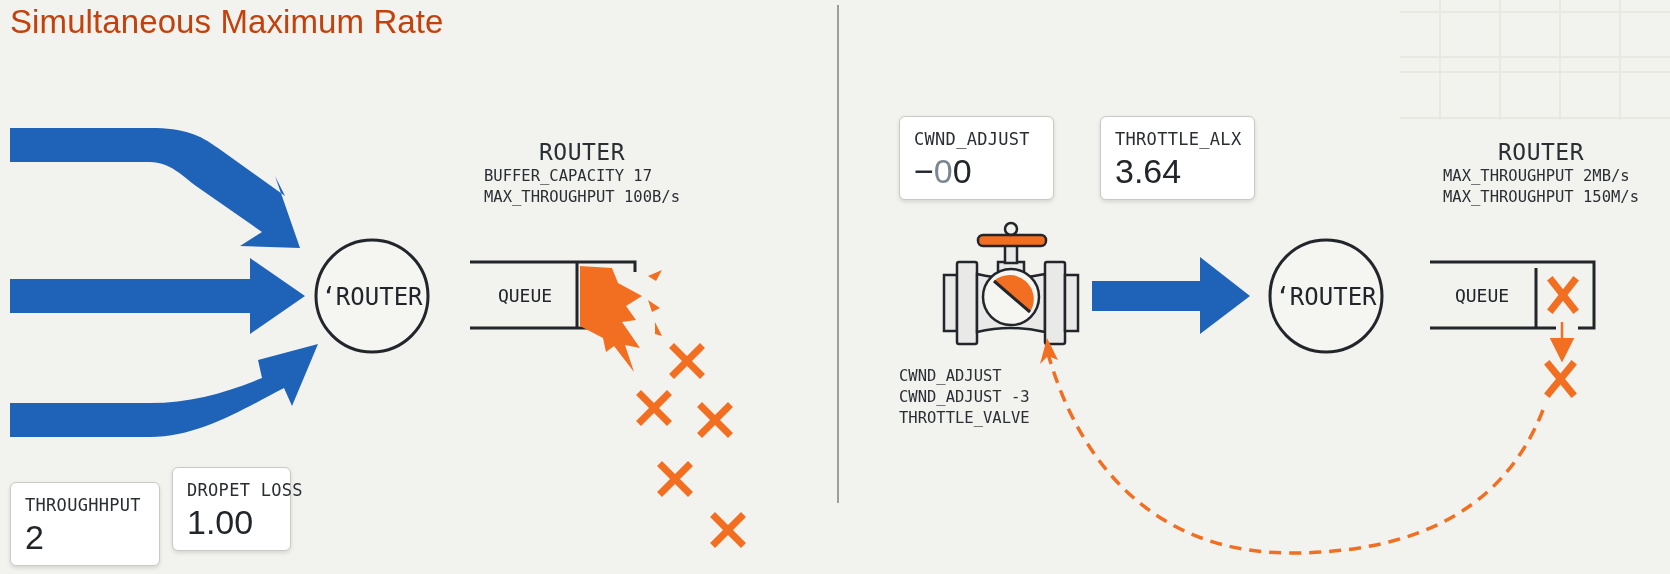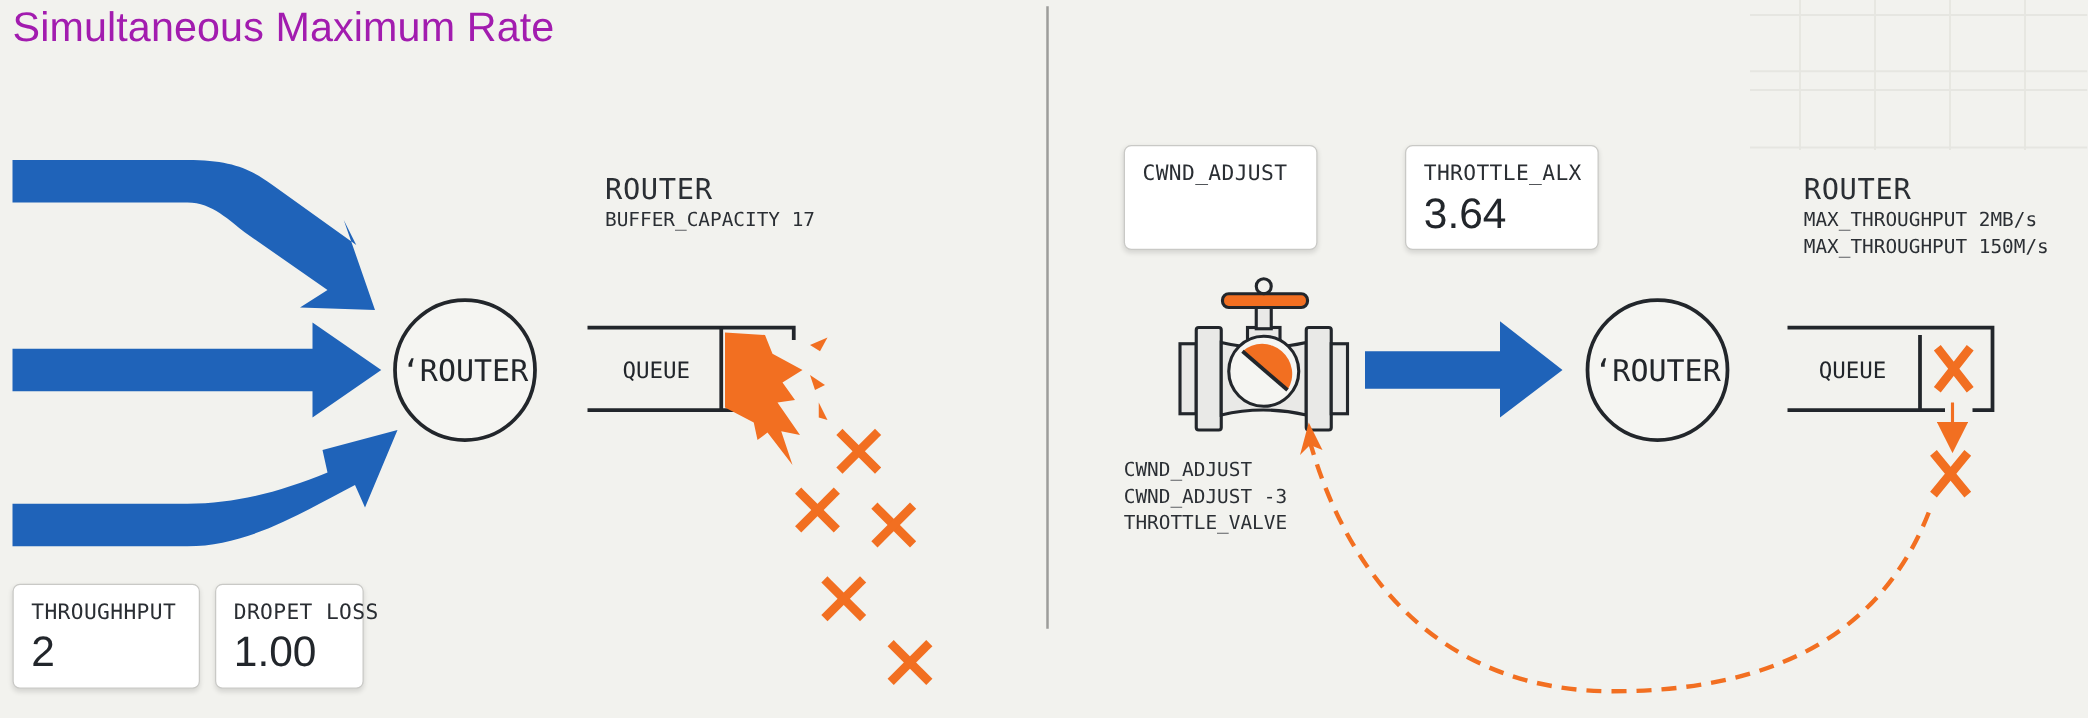--- a/index.html
+++ b/index.html
@@ -7,26 +7,26 @@
       width: 1670px; height: 574px; overflow: hidden;
       background: #f2f2ee;
       font-family: "Liberation Sans", sans-serif;
       color: #22262b;
       position: relative;
     }
     .stage { position: absolute; left: 0; top: 0; width: 1670px; height: 574px; }
     .panel-title {
       position: absolute; top: 3px; margin: 0;
       font-family: "Liberation Sans", sans-serif;
-      font-weight: 400; font-size: 33px; color: #a21caf; letter-spacing: 0.1px;
+      font-weight: 400; font-size: 33px; color: #c2410c; letter-spacing: 0.1px;
     }
     .divider { position: absolute; left: 837px; top: 5px; width: 2px; height: 498px; background: #9d9d9a; }
     .mono { font-family: "DejaVu Sans Mono", "Liberation Mono", monospace; }
     .router-spec { position: absolute; color: #2b2f34; }
-    .router-spec .spec-title { font-size: 23px; line-height: 28px; letter-spacing: 0.5px; }
+    .router-spec .spec-title { font-size: 23px; line-height: 28px; letter-spacing: 0.5px; text-align: center; }
     .router-spec .spec-line { font-size: 15.5px; line-height: 21px; white-space: pre; }
     .metric-card {
       position: absolute; background: #ffffff;
       border: 1.5px solid #c9c9c6; border-radius: 6px;
       box-shadow: 0 2px 4px rgba(0,0,0,0.12);
       box-sizing: border-box; padding: 12px 14px 0 14px;
     }
     .metric-card .metric-label { font-size: 17px; letter-spacing: 0.3px; color: #2a2e33; display: block; white-space: nowrap; }
     .metric-card .metric-value { font-family: "Liberation Sans", sans-serif; font-size: 34px; color: #22262b; display: block; margin-top: 4px; line-height: 36px; }
     .metric-card .metric-value .dim { color: #7c8691; }
@@ -153,41 +153,43 @@
     </g>
     <line x1="1562" y1="322" x2="1562" y2="350" stroke="#f26f21" stroke-width="2.5" marker-end="url(#orangeHead)"></line>
 
     <path d="M1543,410 C1500,520 1400,553 1290,553 C1160,553 1080,470 1047,350" fill="none" stroke="#f26f21" stroke-width="3.5" stroke-dasharray="12,8"></path>
     <path d="M1047,338 L1058,360 L1048,356 L1040,364 Z" fill="#f26f21"></path>
   </svg>
 
   <div class="router-spec mono" style="left:484px; top:138px;">
     <div class="spec-title">ROUTER</div>
     <div class="spec-line">BUFFER_CAPACITY 17</div>
+    <div class="spec-line">MAX_THROUGHPUT 100B/s</div>
   </div>
 
   <div class="router-spec mono" style="left:1443px; top:138px;">
     <div class="spec-title">ROUTER</div>
     <div class="spec-line">MAX_THROUGHPUT 2MB/s</div>
     <div class="spec-line">MAX_THROUGHPUT 150M/s</div>
   </div>
 
-  <div class="metric-card" style="left:10px; top:467px; width:150px; height:84px;">
+  <div class="metric-card" style="left:10px; top:482px; width:150px; height:84px;">
     <span class="metric-label mono">THROUGHHPUT</span>
     <span class="metric-value">2</span>
   </div>
   <div class="metric-card" style="left:172px; top:467px; width:119px; height:84px;">
     <span class="metric-label mono">DROPET LOSS</span>
     <span class="metric-value">1.00</span>
   </div>
 
   <div class="metric-card" style="left:899px; top:116px; width:155px; height:84px;">
     <span class="metric-label mono">CWND_ADJUST</span>
+    <span class="metric-value"><span>−</span><span class="dim">0</span><span>0</span></span>
   </div>
-  <div class="metric-card" style="left:1124px; top:116px; width:155px; height:84px;">
+  <div class="metric-card" style="left:1100px; top:116px; width:155px; height:84px;">
     <span class="metric-label mono">THROTTLE_ALX</span>
     <span class="metric-value">3.64</span>
   </div>
 
   <div class="note mono" style="left:899px; top:366px;">
     <span>CWND_ADJUST</span>
     <span>CWND_ADJUST -3</span>
     <span>THROTTLE_VALVE</span>
   </div>
 

